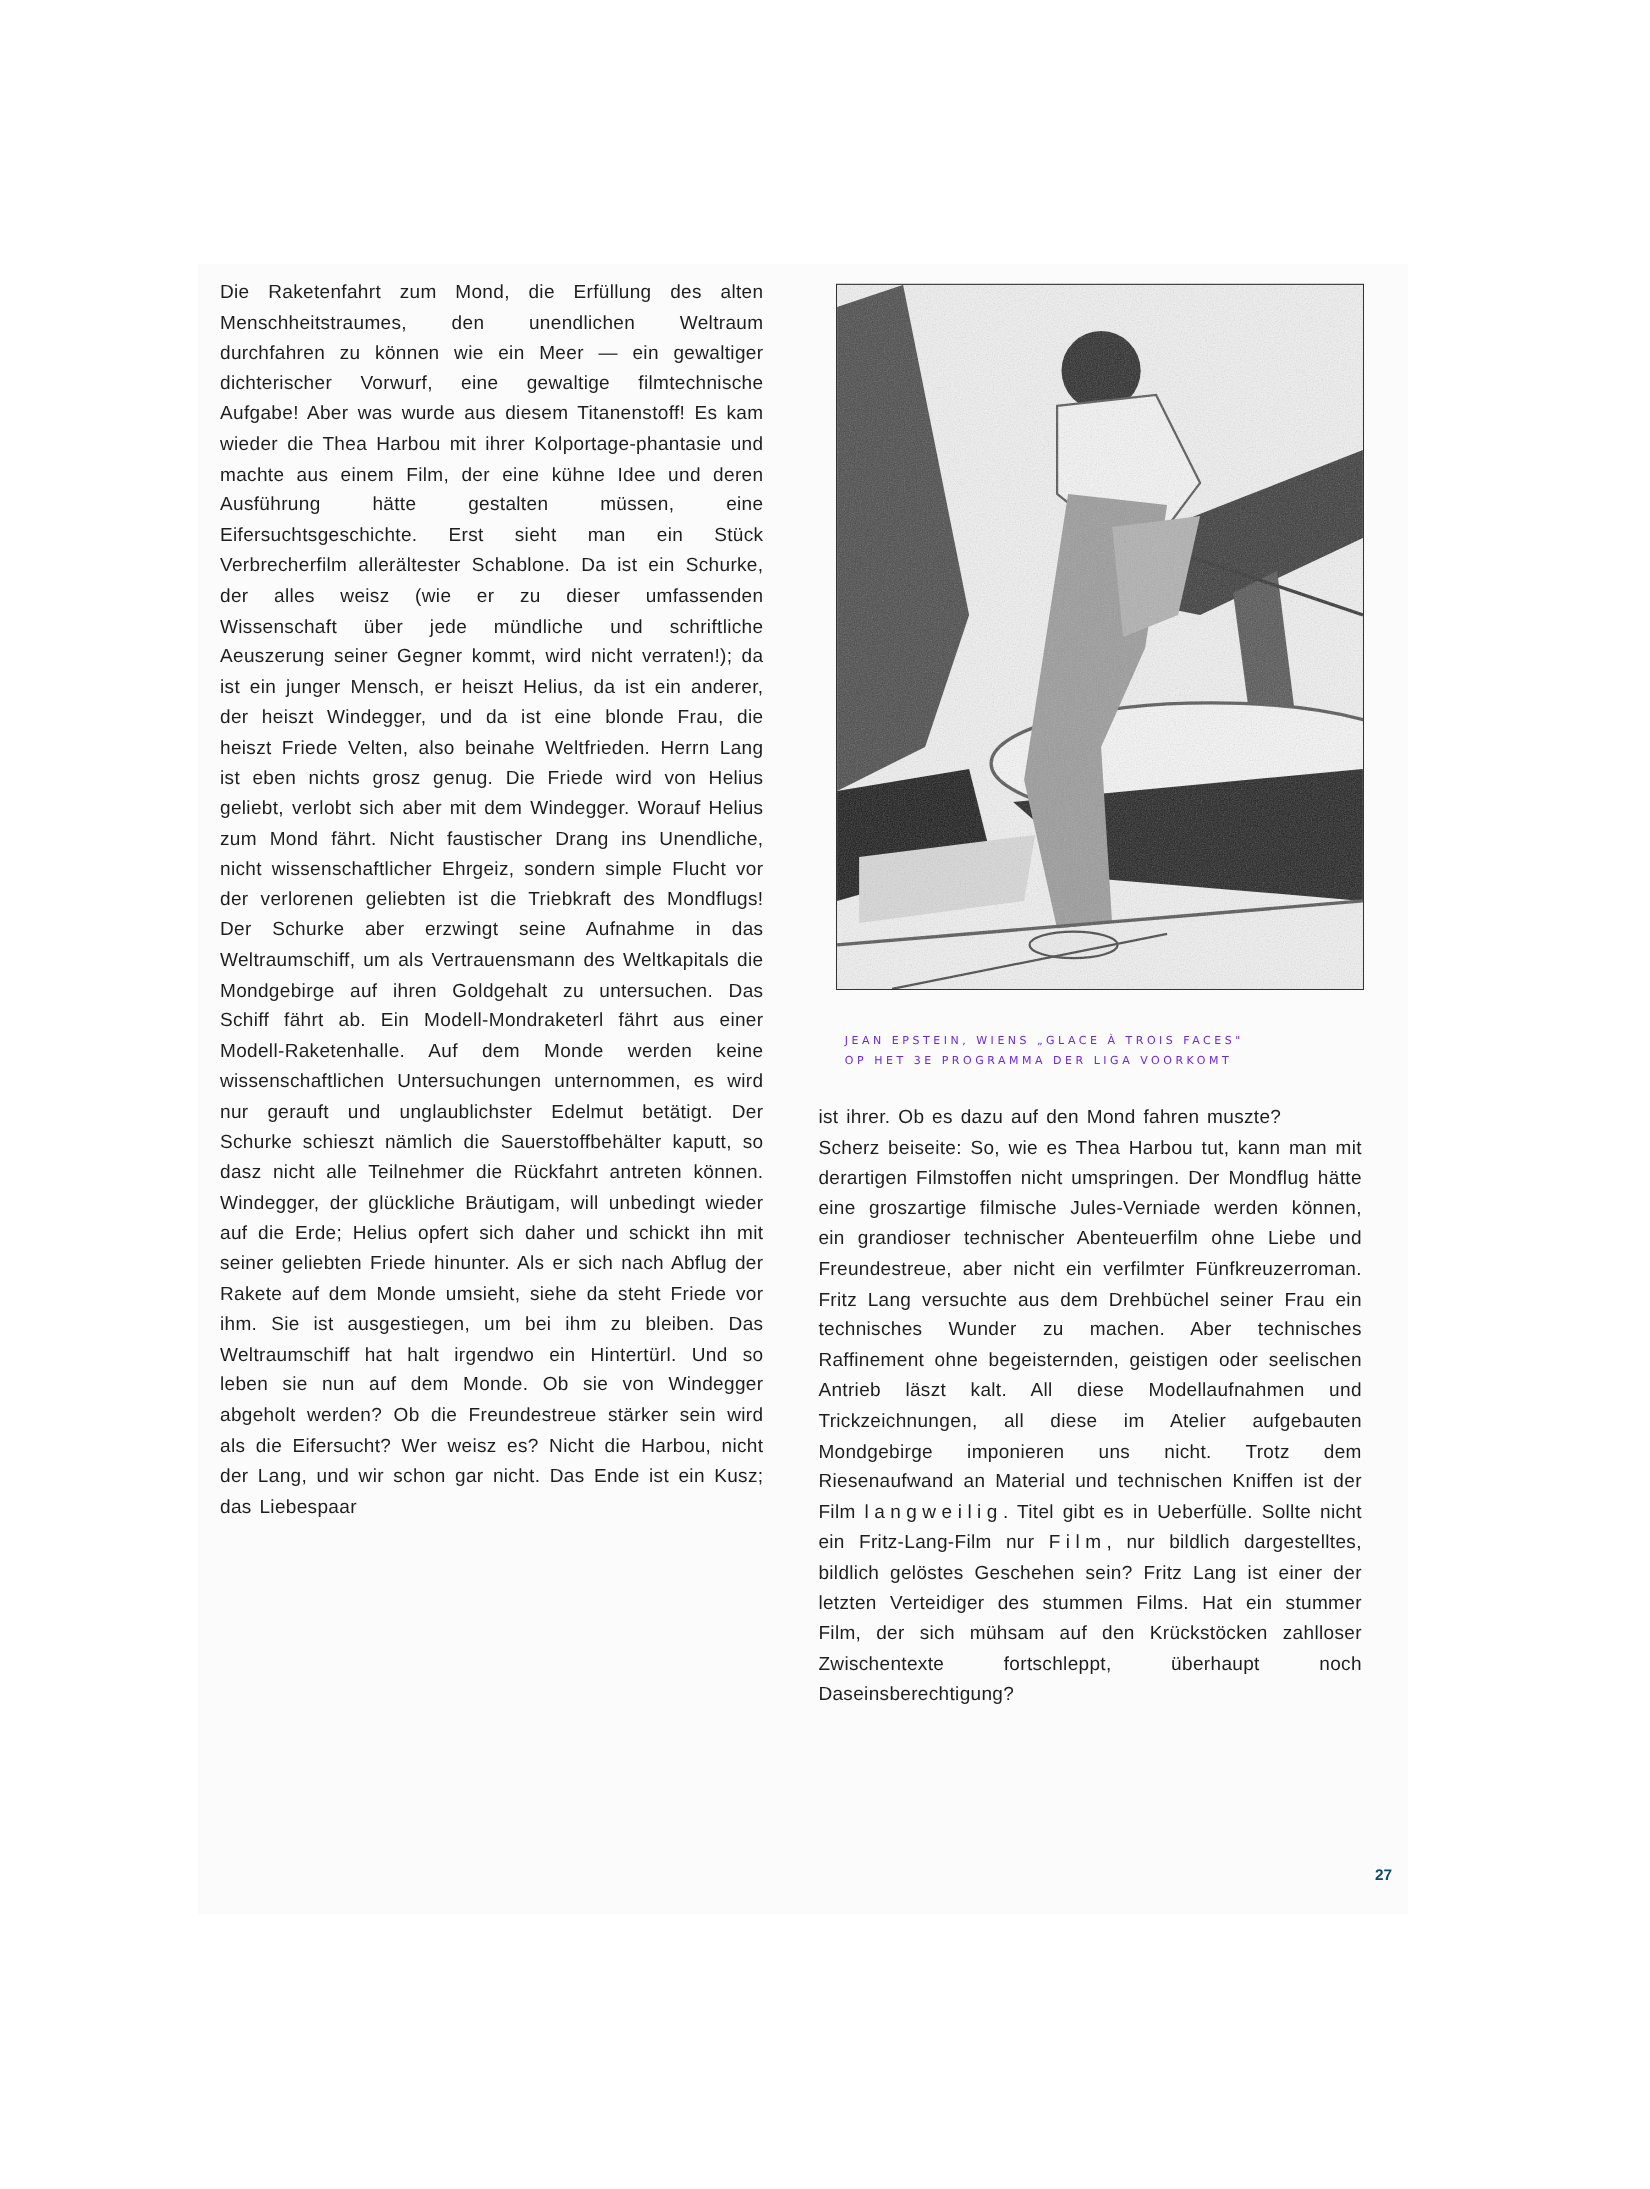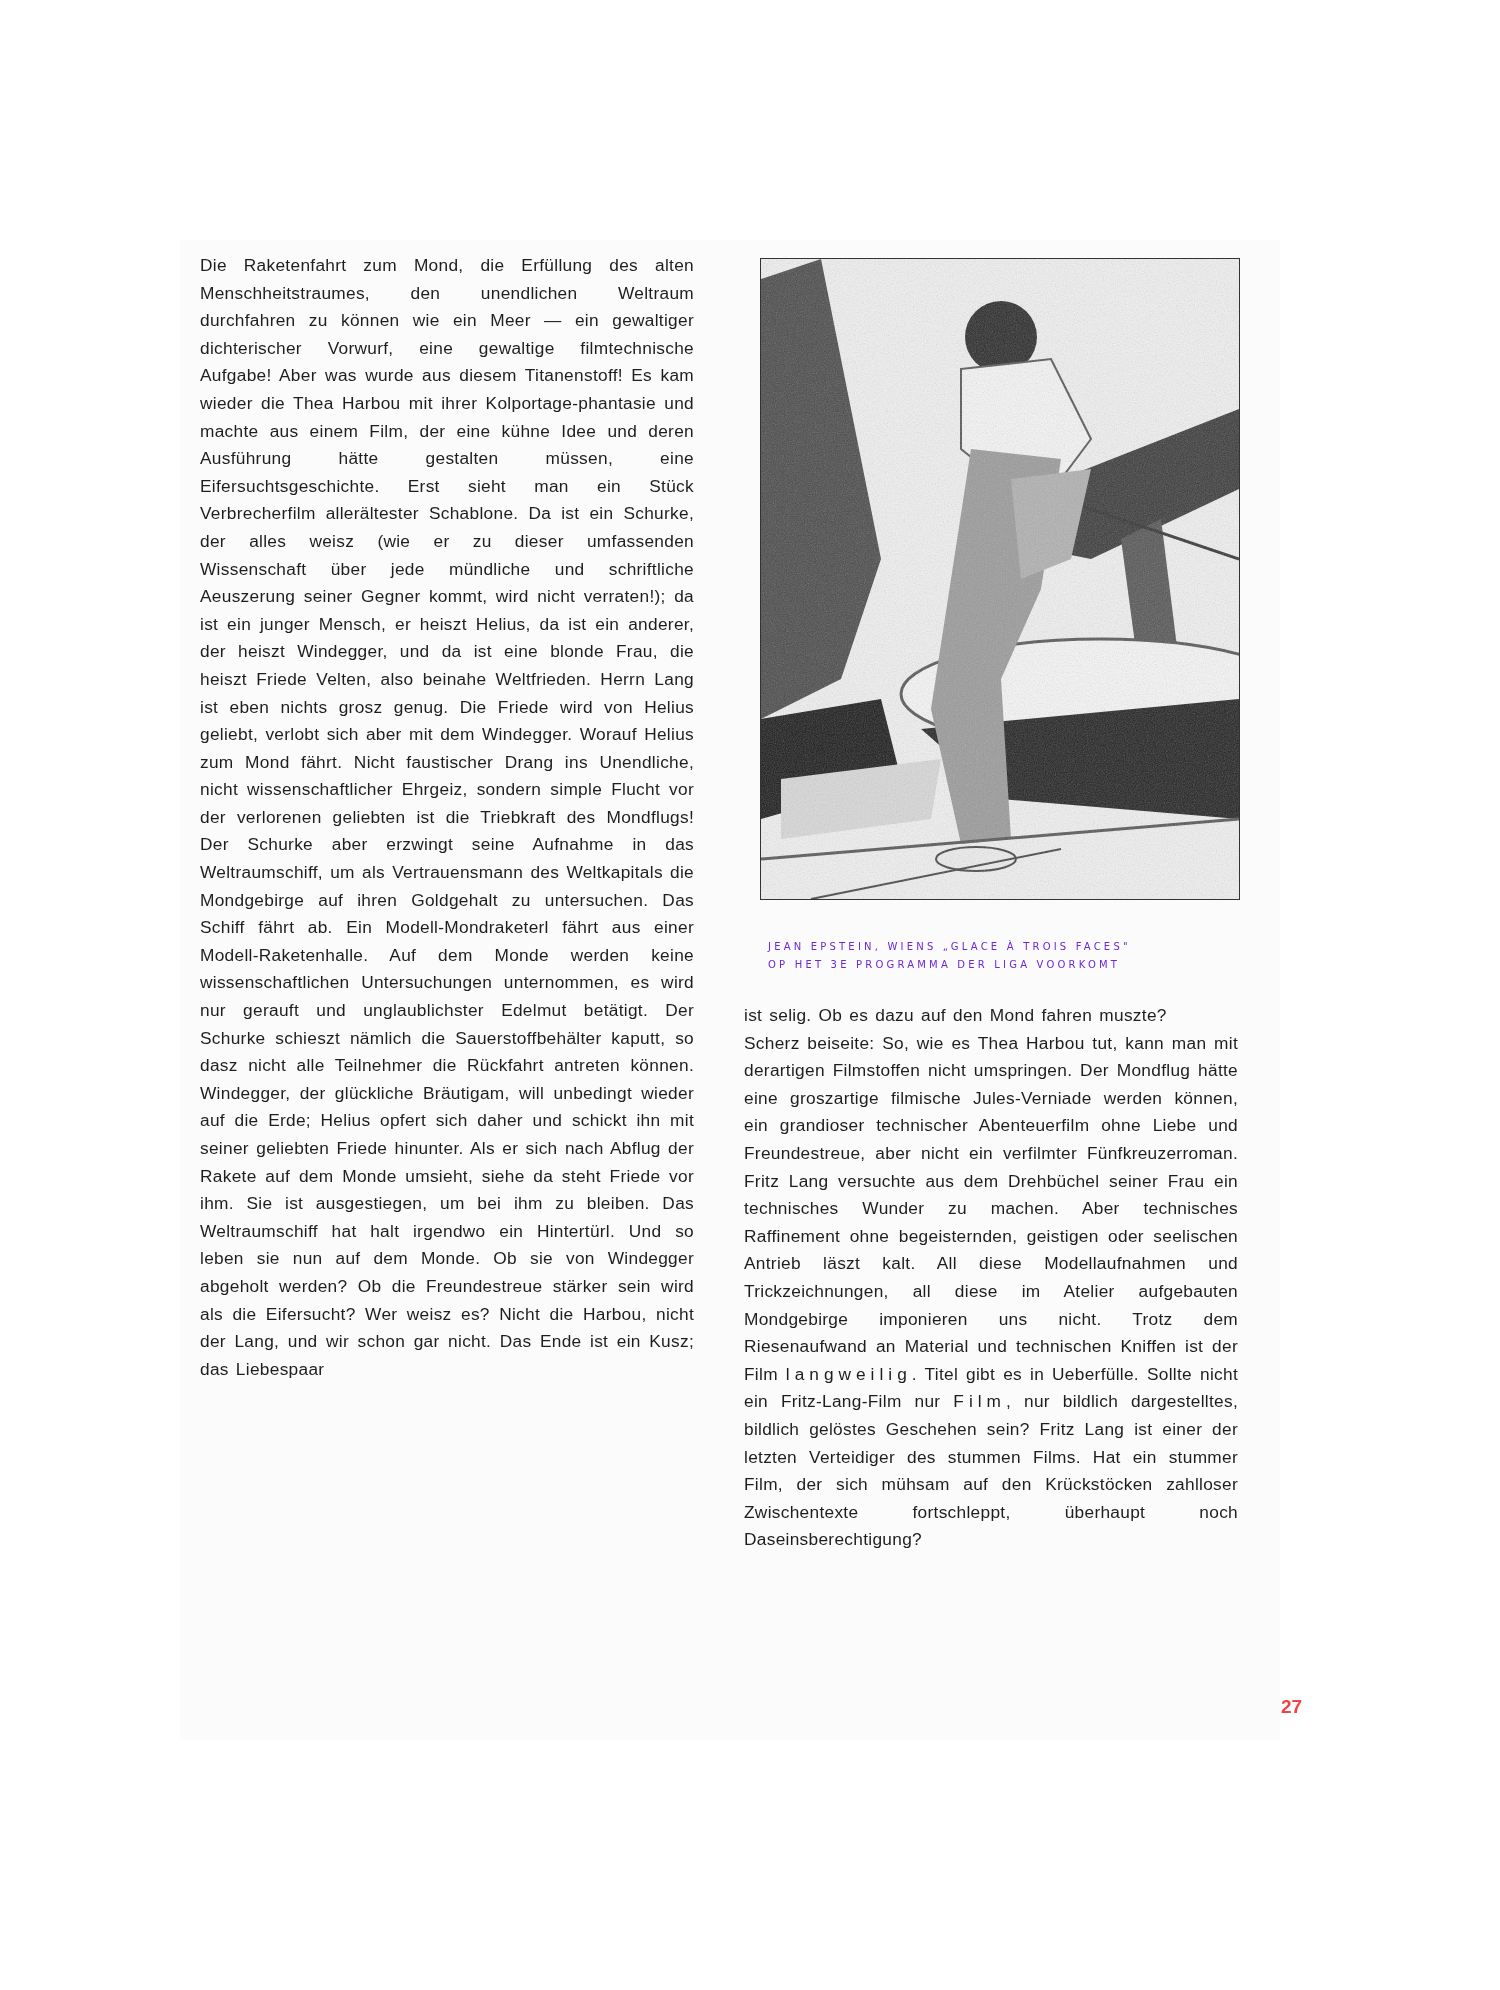--- a/index.html
+++ b/index.html
@@ -36,21 +36,21 @@
   .photo svg { width: 100%; height: 100%; display: block; }
   .caption {
     position: absolute; left: 768px; top: 938px; width: 474px;
     font-size: 10px; line-height: 18px; letter-spacing: 3.2px;
     text-transform: uppercase; color: #6d28d9;
     font-family: "DejaVu Sans", sans-serif;
     white-space: nowrap;
   }
   .page-number {
     position: absolute; left: 1250px; top: 1696px;
-    font-size: 19px; font-weight: bold; color: #ef4444; margin-left: 31px;
+    font-size: 14px; font-weight: bold; color: #0c4a6e;
   }
 </style>
 </head>
 <body>
 
 <div class="page-shade"></div>
 
 <div class="col col-left">
   <p>Die Raketenfahrt zum Mond, die Erfüllung des alten Menschheitstraumes, den unendlichen Weltraum durchfahren zu können wie ein Meer — ein gewaltiger dichterischer Vorwurf, eine gewaltige filmtechnische Aufgabe! Aber was wurde aus diesem Titanenstoff! Es kam wieder die Thea Harbou mit ihrer Kolportage-phantasie und machte aus einem Film, der eine kühne Idee und deren Ausführung hätte gestalten müssen, eine Eifersuchtsgeschichte. Erst sieht man ein Stück Verbrecherfilm allerältester Schablone. Da ist ein Schurke, der alles weisz (wie er zu dieser umfassenden Wissenschaft über jede mündliche und schriftliche Aeuszerung seiner Gegner kommt, wird nicht verraten!); da ist ein junger Mensch, er heiszt Helius, da ist ein anderer, der heiszt Windegger, und da ist eine blonde Frau, die heiszt Friede Velten, also beinahe Weltfrieden. Herrn Lang ist eben nichts grosz genug. Die Friede wird von Helius geliebt, verlobt sich aber mit dem Windegger. Worauf Helius zum Mond fährt. Nicht faustischer Drang ins Unendliche, nicht wissenschaftlicher Ehrgeiz, sondern simple Flucht vor der verlorenen geliebten ist die Triebkraft des Mondflugs! Der Schurke aber erzwingt seine Aufnahme in das Weltraumschiff, um als Vertrauensmann des Weltkapitals die Mondgebirge auf ihren Goldgehalt zu untersuchen. Das Schiff fährt ab. Ein Modell-Mondraketerl fährt aus einer Modell-Raketenhalle. Auf dem Monde werden keine wissenschaftlichen Untersuchungen unternommen, es wird nur gerauft und unglaublichster Edelmut betätigt. Der Schurke schieszt nämlich die Sauerstoffbehälter kaputt, so dasz nicht alle Teilnehmer die Rückfahrt antreten können. Windegger, der glückliche Bräutigam, will unbedingt wieder auf die Erde; Helius opfert sich daher und schickt ihn mit seiner geliebten Friede hinunter. Als er sich nach Abflug der Rakete auf dem Monde umsieht, siehe da steht Friede vor ihm. Sie ist ausgestiegen, um bei ihm zu bleiben. Das Weltraumschiff hat halt irgendwo ein Hintertürl. Und so leben sie nun auf dem Monde. Ob sie von Windegger abgeholt werden? Ob die Freundestreue stärker sein wird als die Eifersucht? Wer weisz es? Nicht die Harbou, nicht der Lang, und wir schon gar nicht. Das Ende ist ein Kusz; das Liebespaar</p>
 </div>
@@ -91,17 +91,17 @@
     <rect x="0" y="0" width="478" height="640" filter="url(#grain)"></rect>
   </svg>
 </div>
 
 <div class="caption">
   <div>Jean Epstein, wiens „Glace à trois faces"</div>
   <div>op het 3e programma der Liga voorkomt</div>
 </div>
 
 <div class="col col-right">
-  <p>ist selig. Ob es dazu auf den Mond fahren muszte?</p>
+  <p>ist ihrer. Ob es dazu auf den Mond fahren muszte?</p>
   <p><span>Scherz beiseite: So, wie es Thea Harbou tut, kann man mit derartigen Filmstoffen nicht umspringen. Der Mondflug hätte eine groszartige filmische Jules-Verniade werden können, ein grandioser technischer Abenteuerfilm ohne Liebe und Freundestreue, aber nicht ein verfilmter Fünfkreuzerroman. Fritz Lang versuchte aus dem Drehbüchel seiner Frau ein technisches Wunder zu machen. Aber technisches Raffinement ohne begeisternden, geistigen oder seelischen Antrieb läszt kalt. All diese Modellaufnahmen und Trickzeichnungen, all diese im Atelier aufgebauten Mondgebirge imponieren uns nicht. Trotz dem Riesenaufwand an Material und technischen Kniffen ist der Film </span><span class="spaced">langweilig</span><span>. Titel gibt es in Ueberfülle. Sollte nicht ein Fritz-Lang-Film nur </span><span class="spaced">Film</span><span>, nur bildlich dargestelltes, bildlich gelöstes Geschehen sein? Fritz Lang ist einer der letzten Verteidiger des stummen Films. Hat ein stummer Film, der sich mühsam auf den Krückstöcken zahlloser Zwischentexte fortschleppt, überhaupt noch Daseinsberechtigung?</span></p>
 </div>
 
 <div class="page-number">27</div>
 
 </body></html>

